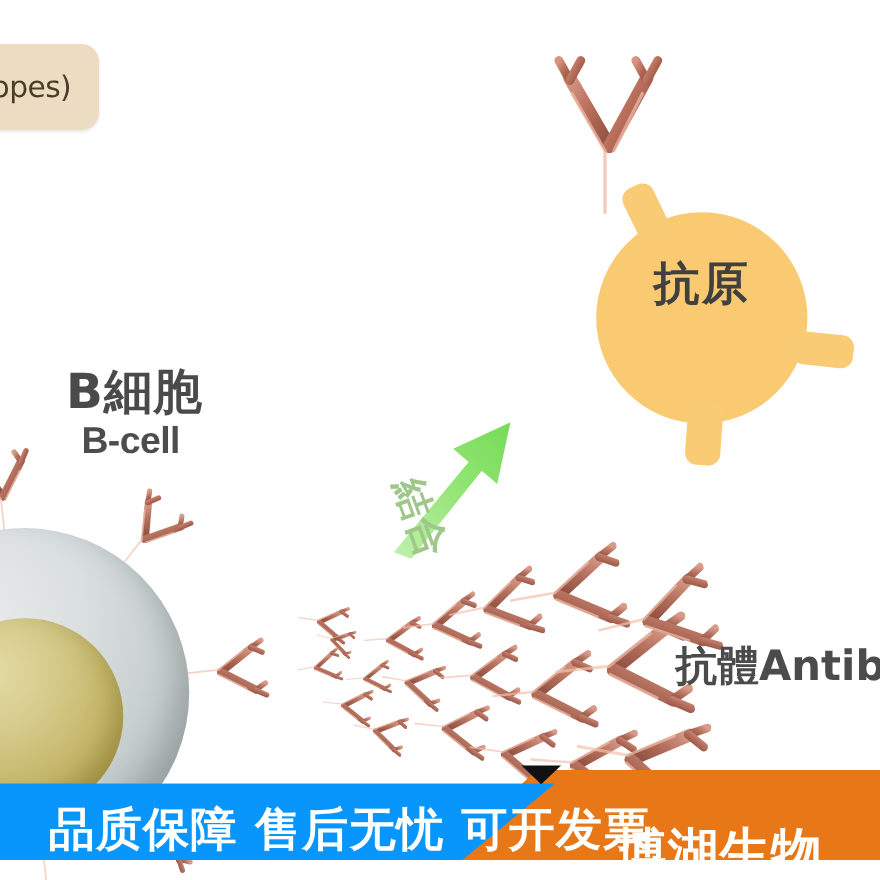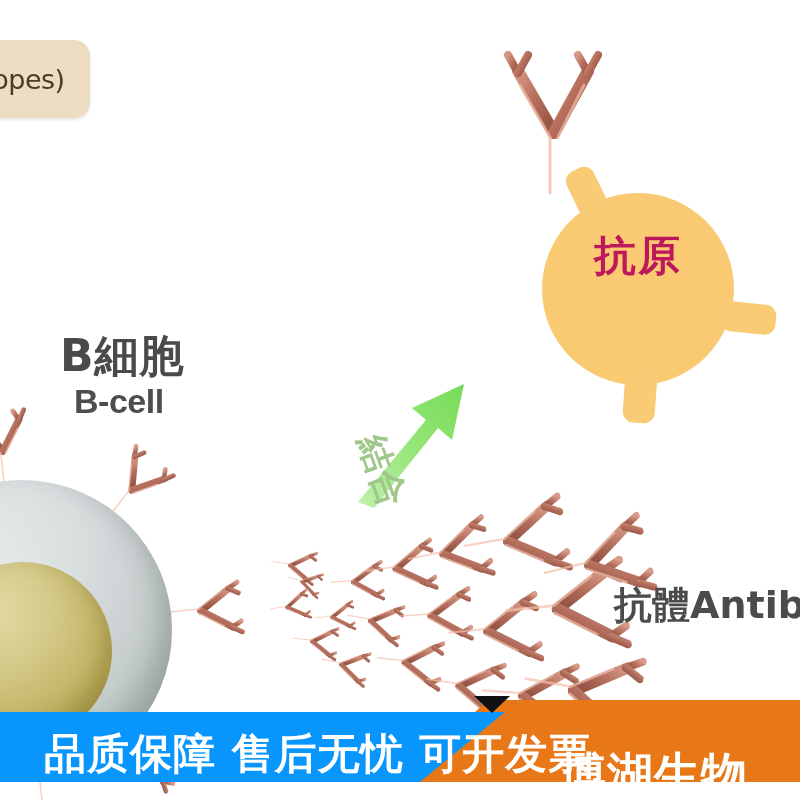--- a/index.html
+++ b/index.html
@@ -104,22 +104,22 @@
     top: 62px;
     width: 192px;
     text-align: center;
     line-height: 1.08;
     pointer-events: none;
   }
   #antigen-cn {
     display: block;
     font-size: 42px;
     font-weight: 700;
-    color: #be185d;
-    font-family: Liberation Mono, monospace;
+    color: #404040;
+    font-family: Liberation Serif, serif;
     letter-spacing: 2px;
   }
   #antigen-en {
     display: block;
     font-size: 25px;
     font-weight: 700;
     color: #5c4a22;
     margin-top: 4px;
     letter-spacing: 0.3px;
   }

